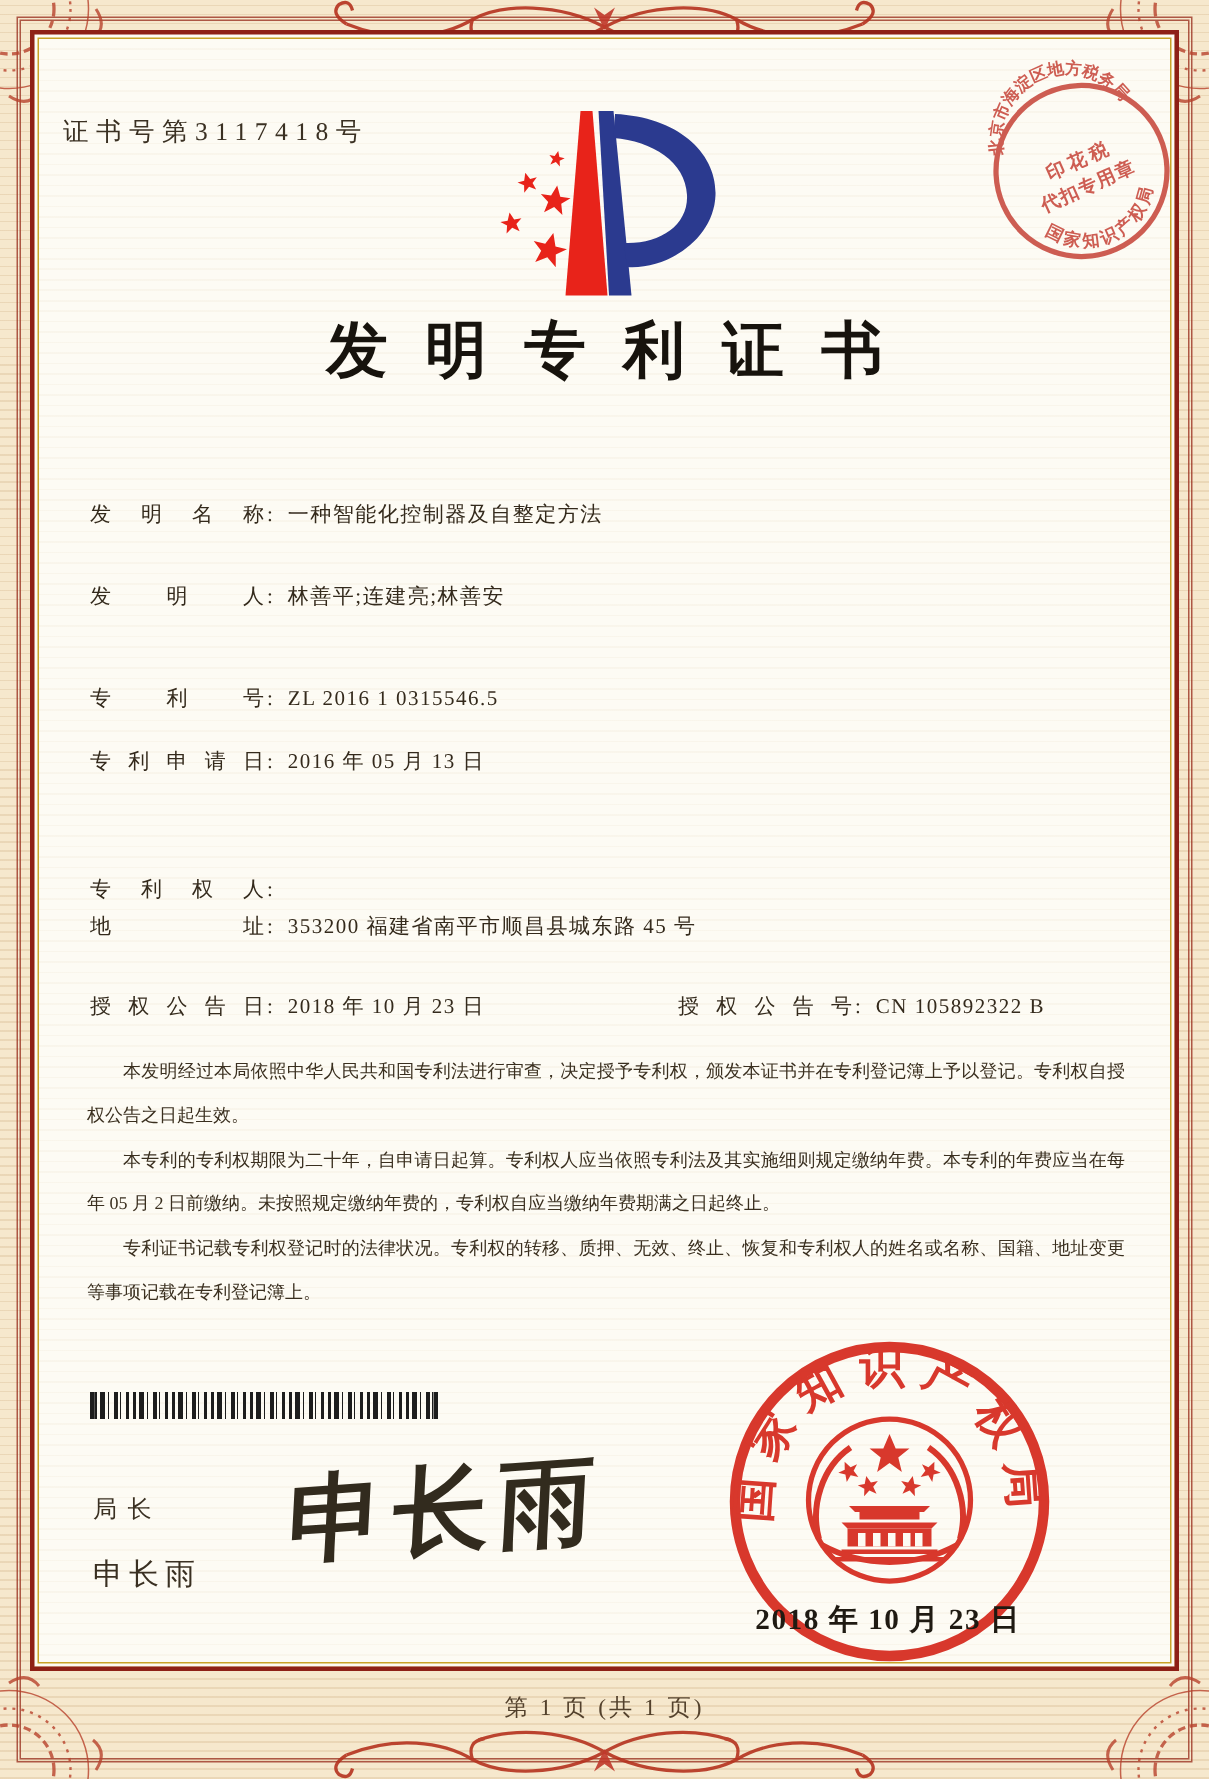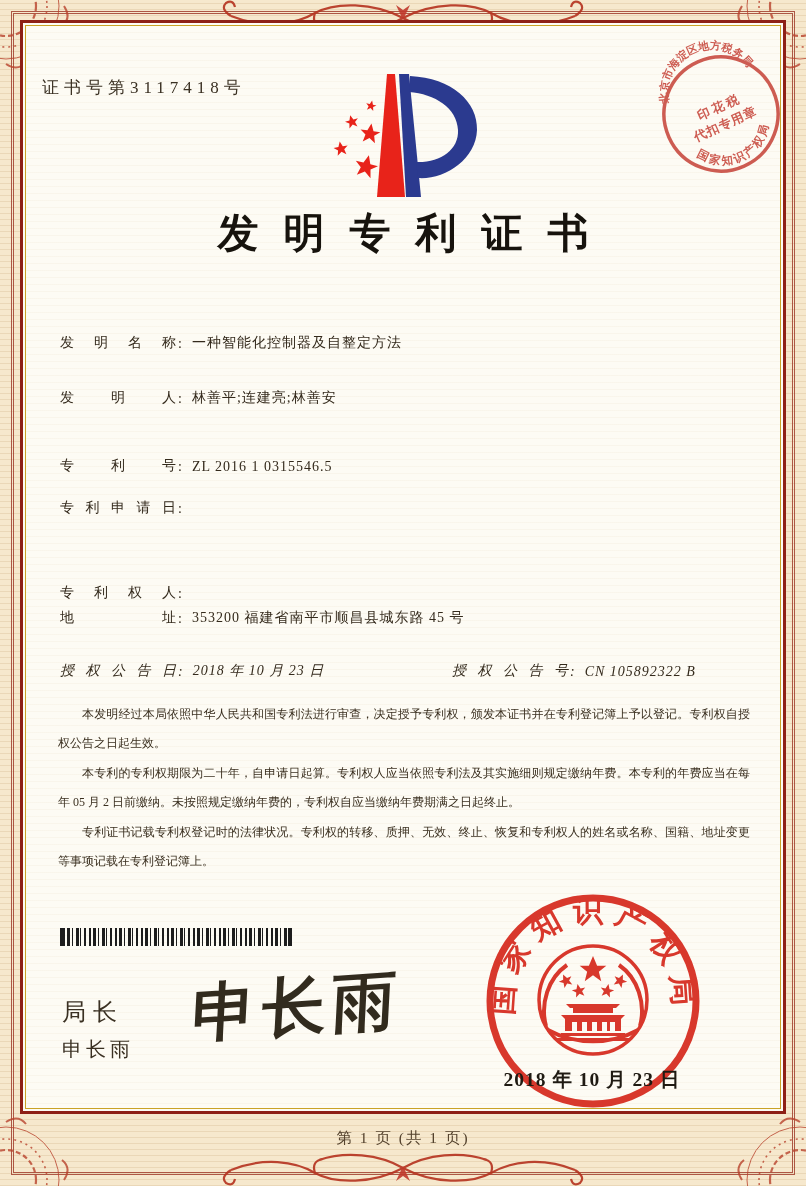--- a/index.html
+++ b/index.html
@@ -49,42 +49,42 @@
   .field {
     position:absolute; left:60px; display:flex; align-items:flex-end;
     font-size:14px; color:#342a1c; width:700px;
   }
   .field .lbl {
     display:inline-block; width:116px;
     text-align:justify; text-align-last:justify;
   }
   .field .colon { margin:0 10px 0 2px; }
   .field .val { letter-spacing:1px; }
-  .field.half { width:340px;font-style:italic; }
+  .field.half { width:340px; }
 
   .paragraphs {
     position:absolute; left:58px; top:700px; width:692px;
     font-size:12px; line-height:29px; color:#3a2f1f; text-align:justify;
   }
   .paragraphs p { text-indent:2em; margin-bottom:1px; }
 
   .barcode {
     position:absolute; left:60px; top:928px; width:232px; height:18px;
     border-left:3px solid #1d1d1d; border-right:3px solid #1d1d1d;
     background-image:
       repeating-linear-gradient(90deg,
         #1d1d1d 0 2px, transparent 2px 4px,
         #1d1d1d 4px 7px, transparent 7px 9px,
         #1d1d1d 9px 10px, transparent 10px 13px,
         #1d1d1d 13px 16px, transparent 16px 17px,
         #1d1d1d 17px 18px, transparent 18px 21px,
         #1d1d1d 21px 23px, transparent 23px 26px);
   }
 
-  .signer-title { position:absolute; left:62px; top:996px;  font-size:24px; letter-spacing:7px; color:#3a3022; }
+  .signer-title { position:absolute; left:62px; top:996px;  font-size:16px; letter-spacing:7px; color:#3a3022; }
   .signer-name  { position:absolute; left:62px; top:1036px; font-size:20px; letter-spacing:4px; color:#3a3022; }
 
   .signature {
     position:absolute; left:192px; top:962px; width:260px;
     font-size:64px; font-weight:bold; color:#322b1e;
     transform:rotate(-4deg) skewX(-7deg); letter-spacing:6px;
     white-space:nowrap;
   }
 
   .seal { position:absolute; left:478px; top:886px; z-index:2; }
@@ -223,20 +223,21 @@
     <span class="val">林善平;连建亮;林善安</span>
   </div>
   <div class="field" style="top:457px">
     <span class="lbl">专利号</span>
       <span class="colon">:</span>
     <span class="val">ZL 2016 1 0315546.5</span>
   </div>
   <div class="field" style="top:499px">
     <span class="lbl">专利申请日</span>
       <span class="colon">:</span>
+    <span class="val">2016 年 05 月 13 日</span>
   </div>
   <div class="field" style="top:584px">
     <span class="lbl">专利权人</span>
       <span class="colon">:</span>
   </div>
   <div class="field" style="top:609px">
     <span class="lbl">地址</span>
       <span class="colon">:</span>
     <span class="val">353200 福建省南平市顺昌县城东路 45 号</span>
   </div>

